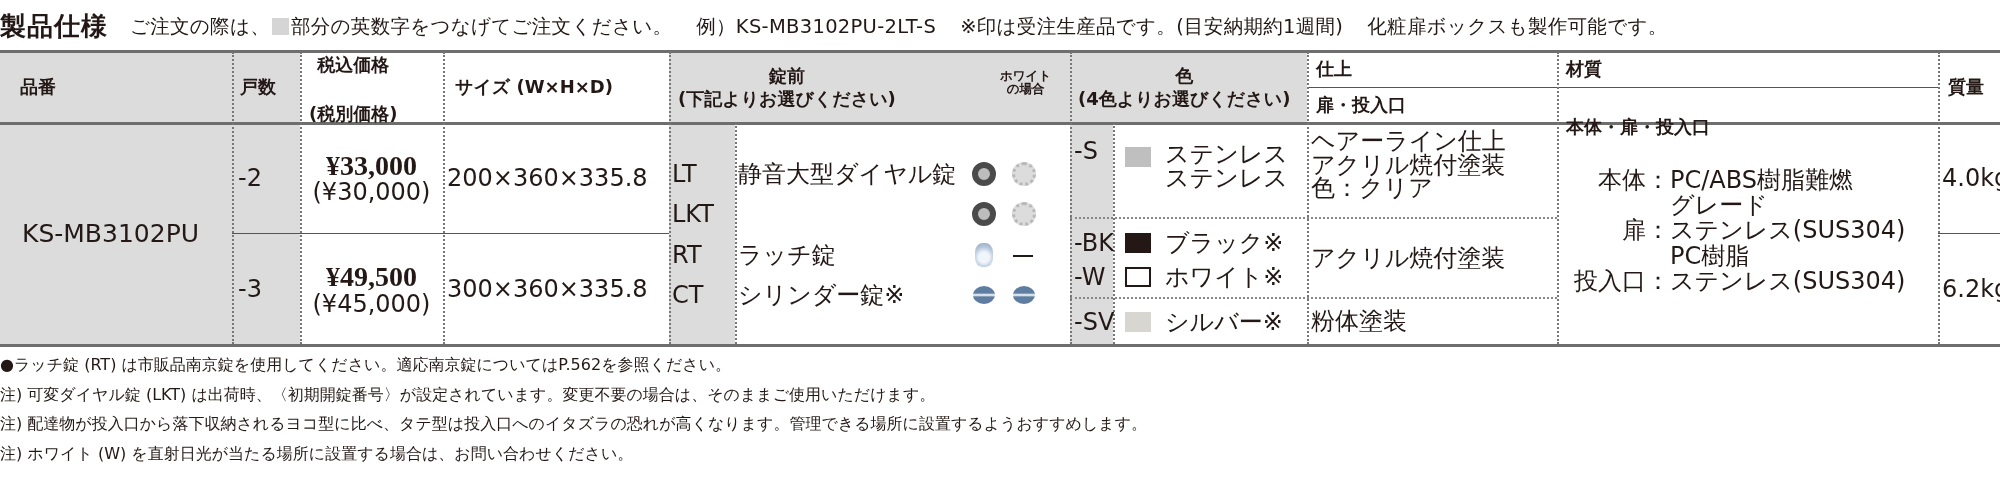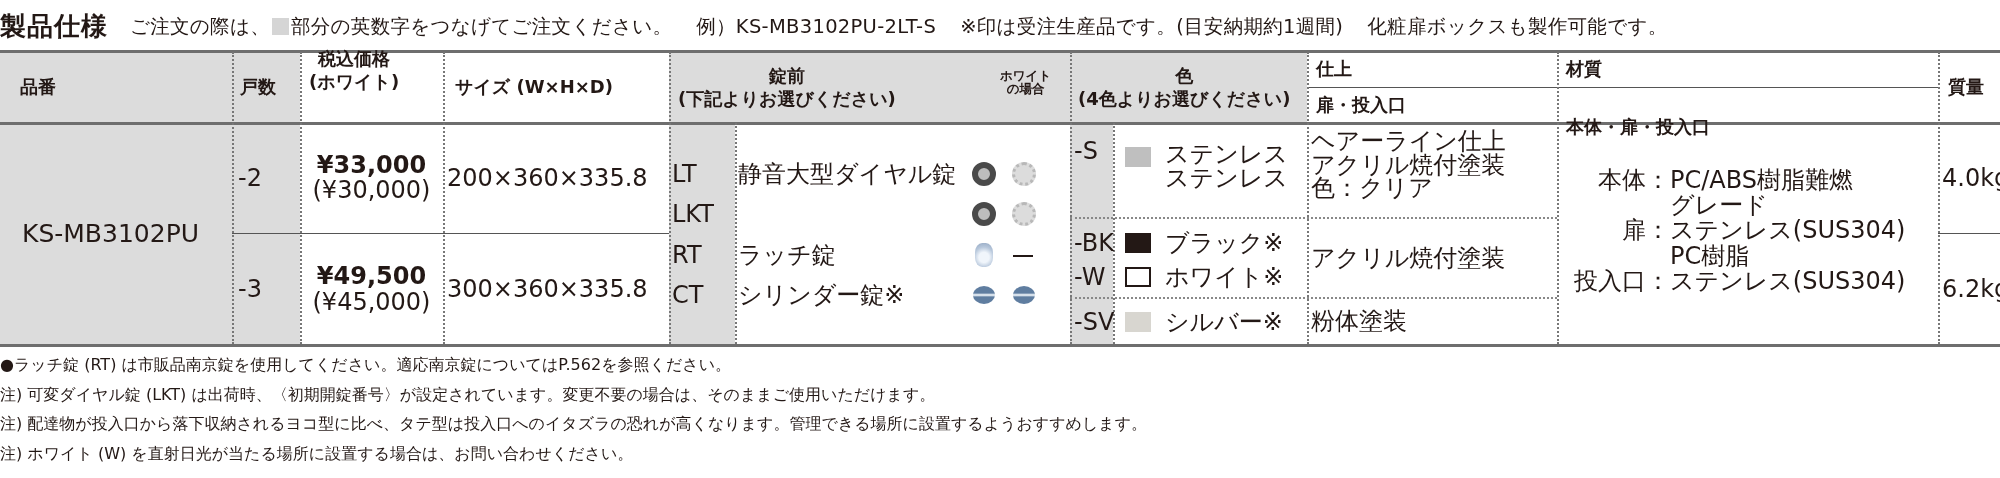--- a/index.html
+++ b/index.html
@@ -19,21 +19,21 @@
   .hline { position: absolute; height: 0; }
   .hthick { border-top: 3px solid #6e6e6e; }
   .hsolid { border-top: 1.5px solid #555; }
   .hdot { border-top: 2px dotted #888; }
   .vdot { position: absolute; width: 0; border-left: 2px dotted #777; }
 
   .cell { position: absolute; display: flex; align-items: center; white-space: nowrap; }
   .hdr { font-size: 18px; font-weight: bold; line-height: 1.25; }
   .hdr-small { font-size: 12.5px; font-weight: bold; line-height: 1.05; text-align: center; }
   .body-txt { font-size: 24px; line-height: 1.1; }
-  .price-main { font-size: 24px; font-weight: bold; line-height: 1.05; }
+  .price-main { font-size: 28px; font-weight: bold; line-height: 1.05; font-family: Liberation Serif, serif; }
   .price-sub { font-size: 24px; line-height: 1.05; }
   .stack { display: flex; flex-direction: column; }
   .col-center { align-items: center; }
 
   .lock-row { position: absolute; display: flex; align-items: center; height: 30px; white-space: nowrap; }
   .lock-code { font-size: 24px; width: 60px; }
   .lock-name { font-size: 24px; }
   .icon-dial-dark { position: absolute; width: 24px; height: 24px; border-radius: 50%; background: #bdbdbd; border: 6px solid #4a4a4a; }
   .icon-dial-light { position: absolute; width: 24px; height: 24px; border-radius: 50%; background: #dcdcdc; border: 3px dotted #b8b8b8; }
   .icon-latch { position: absolute; width: 18px; height: 24px; border-radius: 40%; background: radial-gradient(circle at 50% 60%, #f0f5fb 0 30%, #b8c8dc 60%, #8fa4bf 100%); }
@@ -101,23 +101,23 @@
   <div class="vdot" style="left:1307px;top:52px;height:292px;"></div>
   <div class="vdot" style="left:1557px;top:52px;height:292px;"></div>
   <div class="vdot" style="left:1938px;top:52px;height:292px;"></div>
 
   <div class="cell hdr" style="left:20px;top:52px;height:71px;">
     <span>品番</span>
   </div>
   <div class="cell hdr" style="left:240px;top:52px;height:71px;">
     <span>戸数</span>
   </div>
-  <div class="cell hdr stack" style="left:309px;top:48px;height:71px;justify-content:flex-start;">
+  <div class="cell hdr stack" style="left:309px;top:54px;height:71px;justify-content:space-between;">
     <span>税込価格</span>
-    <span>(ホワイト)</span>
+    <span>(税別価格)</span>
   </div>
   <div class="cell hdr" style="left:455px;top:52px;height:71px;">
     <span>サイズ (W×H×D)</span>
   </div>
   <div class="cell hdr stack" style="left:678px;top:52px;height:71px;justify-content:center;">
     <span>錠前</span>
     <span>(下記よりお選びください)</span>
   </div>
   <div class="cell hdr-small stack col-center" style="left:1000px;top:52px;height:60px;justify-content:center;">
     <span>ホワイト</span>

